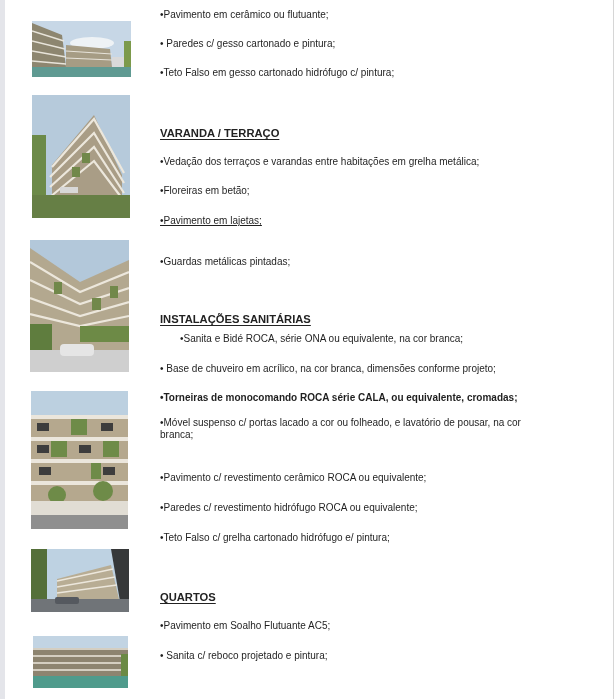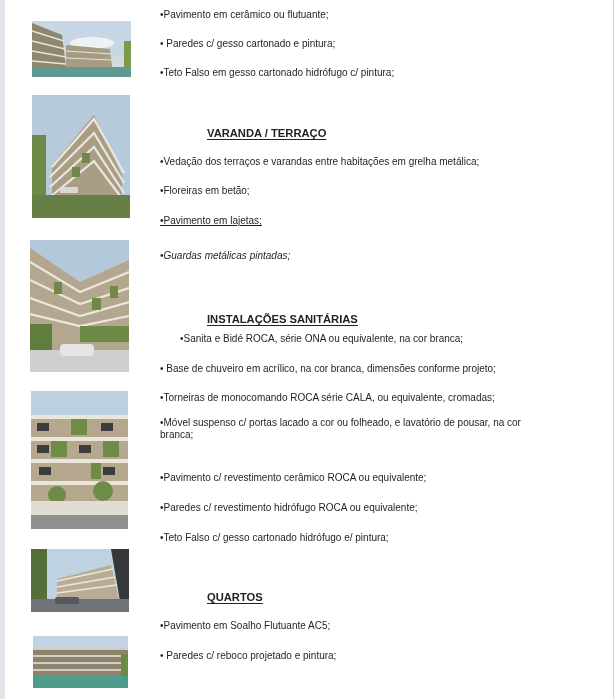--- a/index.html
+++ b/index.html
@@ -10,21 +10,21 @@
       color: #1e1e1e;
     }
     .left-edge { position: absolute; left: 0; top: 0; width: 5px; height: 699px; background: #e4e5ea; }
     .right-edge { position: absolute; left: 613px; top: 0; width: 1px; height: 699px; background: #d6d6d6; }
     .page { position: absolute; left: 5px; top: 0; width: 608px; height: 699px; background: #fff; }
 
     .thumb { position: absolute; overflow: hidden; }
     .thumb svg { display: block; width: 100%; height: 100%; }
 
     .line { position: absolute; left: 160px; font-size: 10px; line-height: 14px; white-space: nowrap; color: #1f1f1f; }
-    .heading { font-weight: bold; text-decoration: underline; text-underline-offset: 2px; font-size: 11.2px; color: #222; margin-left: 47px; }
+    .heading { font-weight: bold; text-decoration: underline; text-underline-offset: 2px; font-size: 11.2px; color: #222; }
     .wrap { white-space: normal; width: 395px; line-height: 12px; }
   </style>
 </head>
 <body>
 
 <div class="left-edge"></div>
 <div class="page"></div>
 <div class="right-edge"></div>
 
 <div class="thumb" style="left:32px; top:21px; width:99px; height:56px;">
@@ -150,26 +150,26 @@
 </div>
 
 <div class="line" style="top:8px;">•Pavimento em cerâmico ou flutuante;</div>
 <div class="line" style="top:37px;">• Paredes c/ gesso cartonado e pintura;</div>
 <div class="line" style="top:66px;">•Teto Falso em gesso cartonado hidrófugo c/ pintura;</div>
 
 <div class="line heading" style="top:126px;">VARANDA / TERRAÇO</div>
 <div class="line" style="top:155px;">•Vedação dos terraços e varandas entre habitações em grelha metálica;</div>
 <div class="line" style="top:184px;">•Floreiras em betão;</div>
 <div class="line" style="top:214px;text-decoration:underline;">•Pavimento em lajetas;</div>
-<div class="line" style="top:249px;font-style:italic;">•Guardas metálicas pintadas;</div>
+<div class="line" style="top:255px;">•Guardas metálicas pintadas;</div>
 
 <div class="line heading" style="top:312px;">INSTALAÇÕES SANITÁRIAS</div>
 <div class="line" style="top:332px;margin-left:20px;">•Sanita e Bidé ROCA, série ONA ou equivalente, na cor branca;</div>
 <div class="line" style="top:362px;">• Base de chuveiro em acrílico, na cor branca, dimensões conforme projeto;</div>
-<div class="line" style="top:391px;">•Torneiras de monocomando ROCA série CALA, ou equivalente, cromadas;</div>
+<div class="line" style="top:391px;font-weight:bold;">•Torneiras de monocomando ROCA série CALA, ou equivalente, cromadas;</div>
 <div class="line wrap" style="top:417px;">•Móvel suspenso c/ portas lacado a cor ou folheado, e lavatório de pousar, na cor branca;</div>
 <div class="line" style="top:471px;">•Pavimento c/ revestimento cerâmico ROCA ou equivalente;</div>
 <div class="line" style="top:501px;">•Paredes c/ revestimento hidrófugo ROCA ou equivalente;</div>
-<div class="line" style="top:531px;">•Teto Falso c/ gesso cartonado hidrófugo e/ pintura;</div>
+<div class="line" style="top:531px;">•Teto Falso c/ grelha cartonado hidrófugo e/ pintura;</div>
 
 <div class="line heading" style="top:590px;">QUARTOS</div>
 <div class="line" style="top:619px;">•Pavimento em Soalho Flutuante AC5;</div>
-<div class="line" style="top:649px;">• Paredes c/ reboco projetado e pintura;</div>
+<div class="line" style="top:649px;">• Sanita c/ reboco projetado e pintura;</div>
 
 </body></html>

